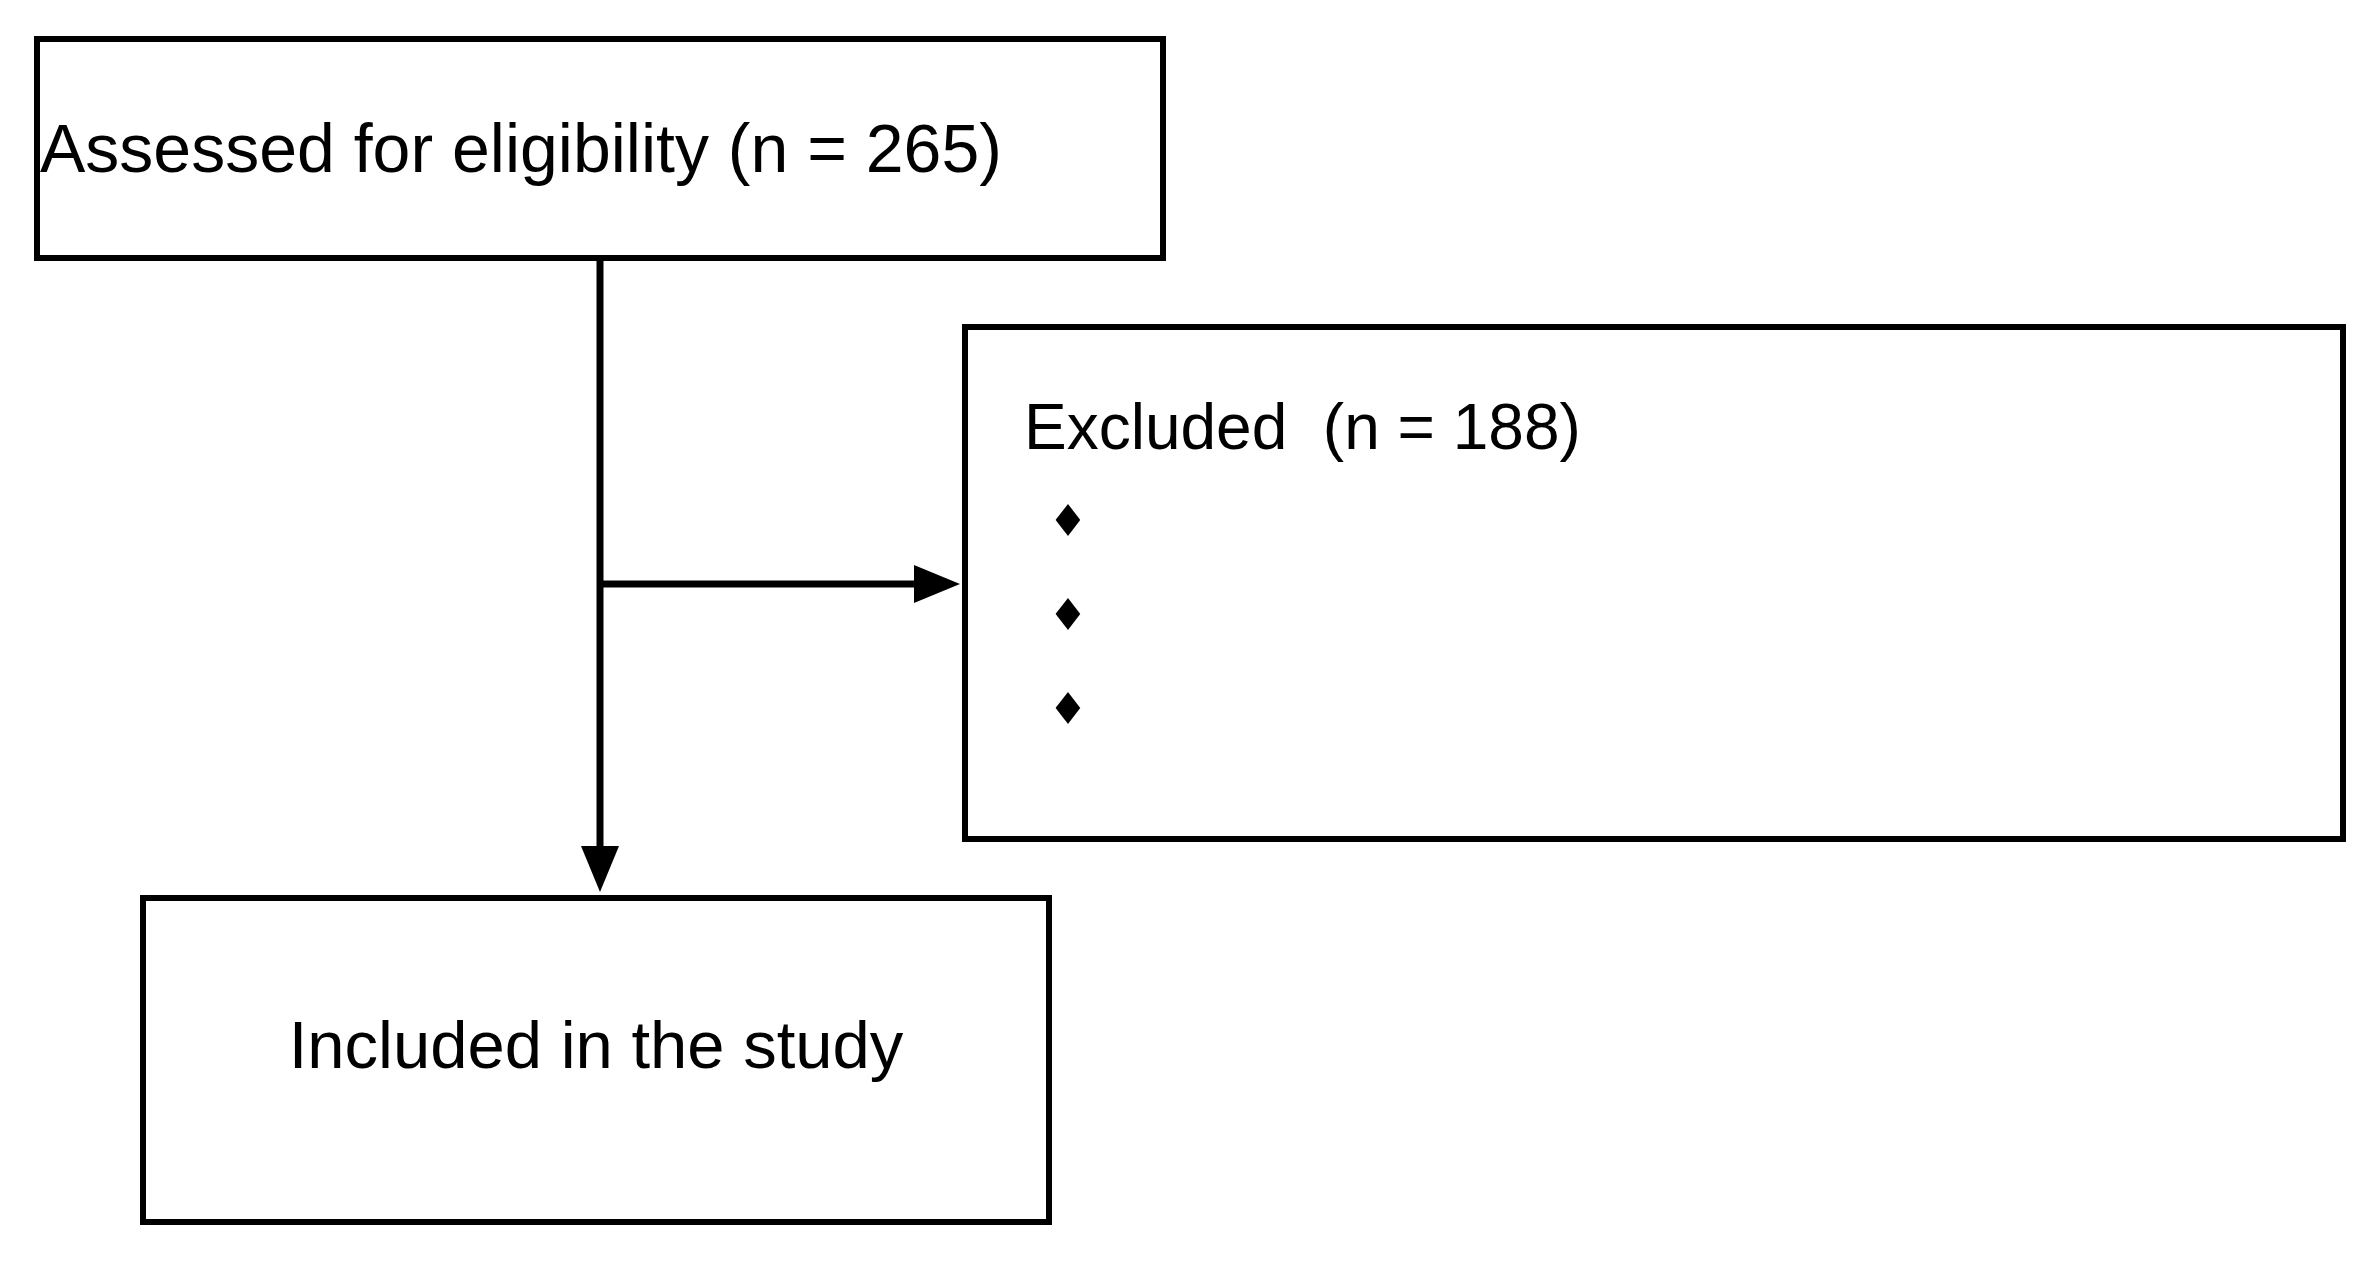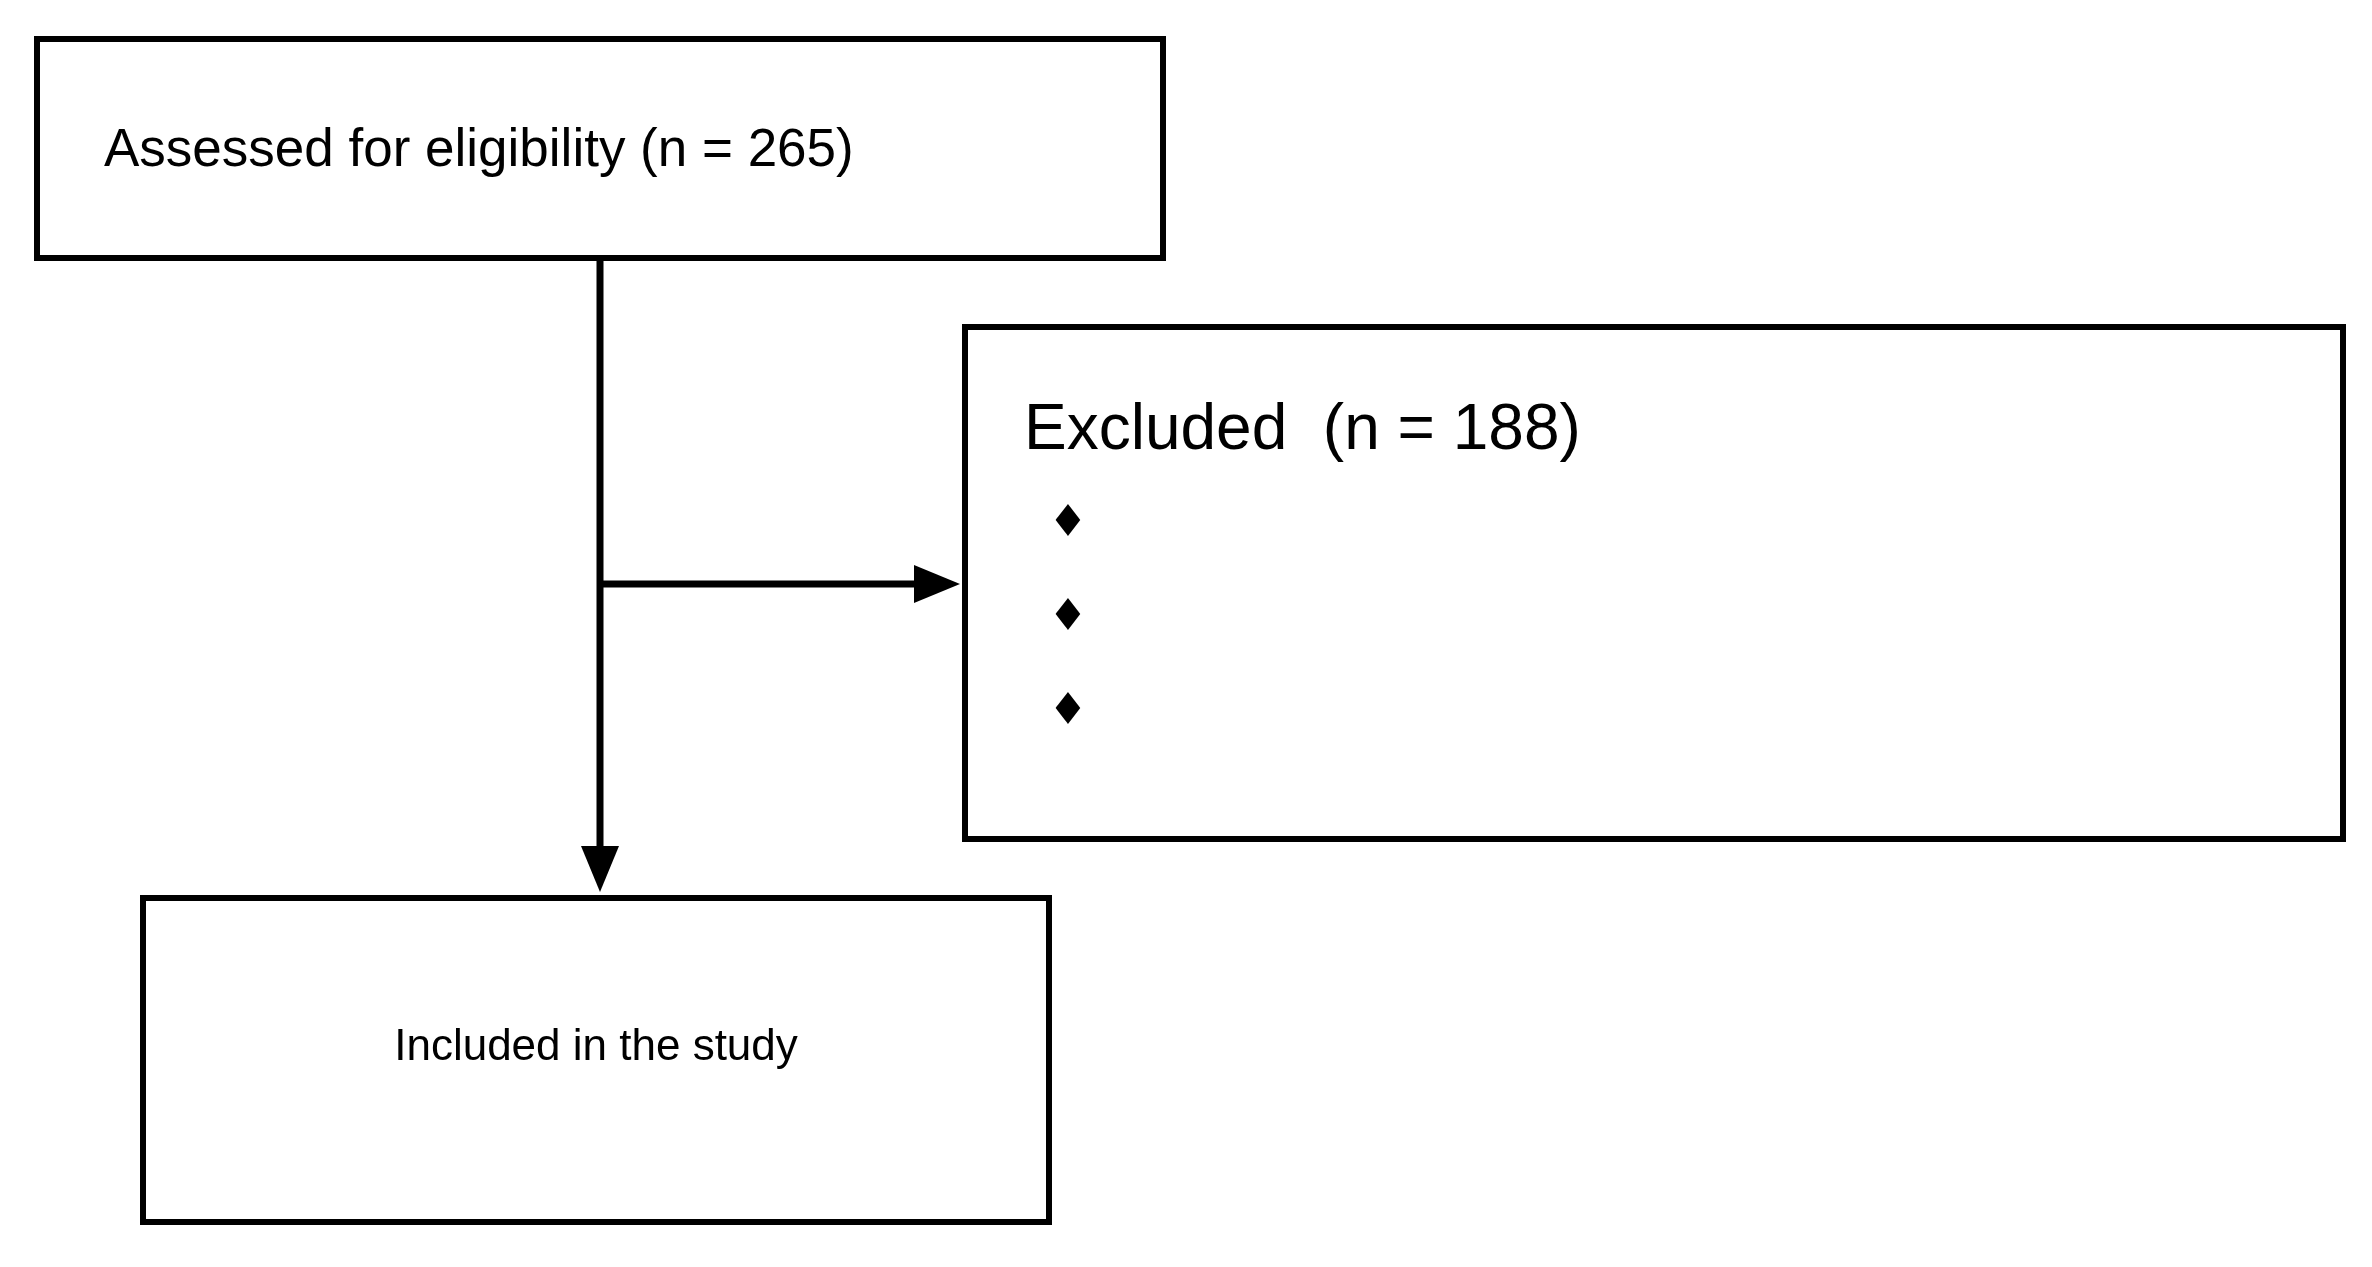--- a/index.html
+++ b/index.html
@@ -30,22 +30,21 @@
     border: 6px solid #000000;
     background: #ffffff;
   }
   .assessed-box {
     left: 34px;
     top: 36px;
     width: 1132px;
     height: 225px;
     display: flex;
     align-items: center;
-    padding-left: 64px;
-    font-size: 53px;
+    font-size: 68px;
     line-height: 1.1;
     white-space: pre-wrap;
   }
   .excluded-box {
     left: 962px;
     top: 324px;
     width: 1384px;
     height: 518px;
     padding: 50px 24px 8px 56px;
     font-size: 64px;
@@ -73,21 +72,21 @@
     left: 140px;
     top: 895px;
     width: 912px;
     height: 330px;
     display: flex;
     flex-direction: column;
     justify-content: center;
     align-items: center;
     padding-bottom: 30px;
     box-sizing: border-box;
-    font-size: 44px;
+    font-size: 67px;
     line-height: 94px;
     text-align: center;
     white-space: pre-wrap;
   }
 </style>
 </head>
 <body>
 
 <div class="canvas">
 

